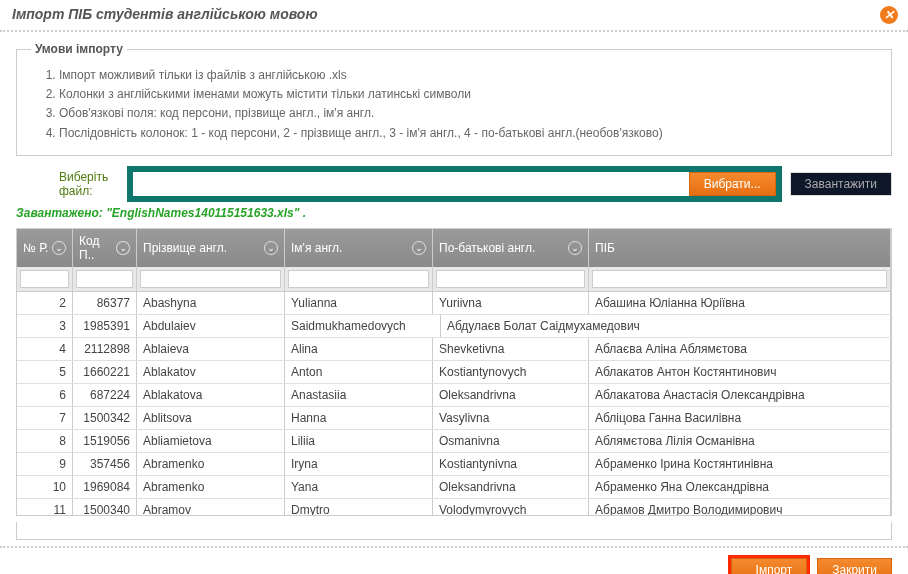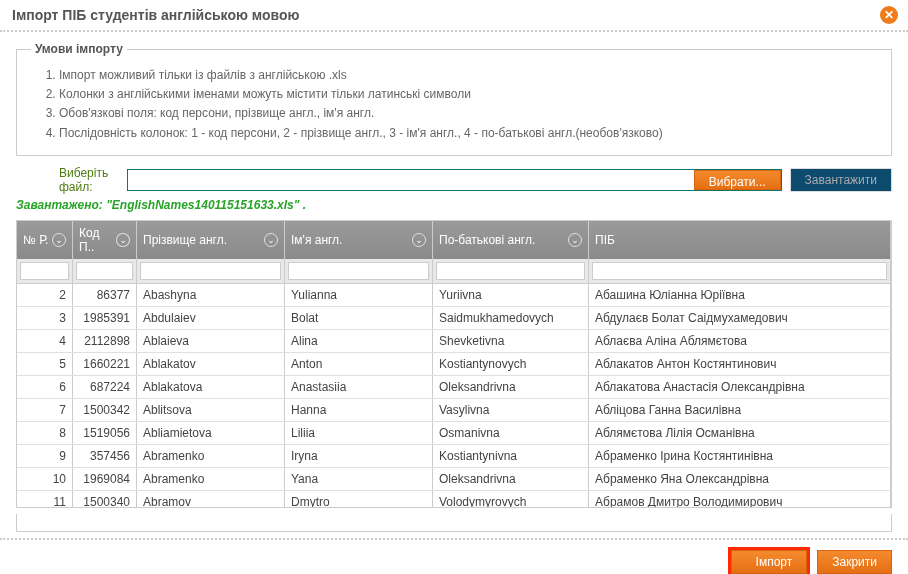--- a/index.html
+++ b/index.html
@@ -9,23 +9,24 @@
   background: #fff;
   color: #444;
 }
 .dialog {
   width: 908px;
   border-bottom: 2px solid #ddd;
 }
 .dialog-header {
   display: flex;
   justify-content: space-between;
-  align-items: center;
+  align-items: flex-start;
   padding: 6px 10px 6px 12px;
   border-bottom: 2px dotted #ccc;
+  font-style: italic;
 }
 .dialog-title {
   font-weight: bold;
   font-size: 14px;
   color: #555;
 }
 .close-btn {
   width: 18px; height: 18px;
   border-radius: 50%;
   background: #f07b1a;
@@ -61,22 +62,22 @@
   margin-bottom: 4px;
 }
 .file-label {
   width: 60px;
   color: #4d7c0f;
   margin-left: 43px;
 }
 .file-input-wrap {
   flex: 1;
   display: flex;
-  border: 1px solid #0f766e;
-  height: 22px;
+  border: 6px solid #0f766e;
+  height: 36px;
 }
 .file-input {
   flex: 1;
   border: none;
   outline: none;
   padding: 0 6px;
   font-size: 12px;
 }
 .btn {
   border: 1px solid #bbb;
@@ -85,21 +86,21 @@
   cursor: pointer;
   background: linear-gradient(#fcfcfc,#ededed);
   color: #555;
 }
 .btn-orange {
   background: linear-gradient(#f58a2e,#e66f12);
   color: #fff;
   border: 1px solid #d86410;
 }
 .btn-disabled {
-  background: #0c4a6e;
+  background: #0f172a;
   color: #aaa;
   border: 1px solid #ddd;
 }
 .loaded-status {
   font-style: italic;
   font-weight: bold;
   color: #28a428;
   margin: 4px 0 8px;
 }
 .table-wrap {
@@ -260,21 +261,20 @@
             <div class="td c-code">86377</div>
             <div class="td c-sur">Abashyna</div>
             <div class="td c-name">Yulianna</div>
             <div class="td c-pat">Yuriivna</div>
             <div class="td c-pib">Абашина Юліанна Юріївна</div>
           </div>
           <div class="data-row">
             <div class="td c-idx">3</div>
             <div class="td c-code">1985391</div>
             <div class="td c-sur">Abdulaiev</div>
-            <div class="td c-name">Bolat</div>
             <div class="td c-pat">Saidmukhamedovych</div>
             <div class="td c-pib">Абдулаєв Болат Саідмухамедович</div>
           </div>
           <div class="data-row">
             <div class="td c-idx">4</div>
             <div class="td c-code">2112898</div>
             <div class="td c-sur">Ablaieva</div>
             <div class="td c-name">Alina</div>
             <div class="td c-pat">Shevketivna</div>
             <div class="td c-pib">Аблаєва Аліна Аблямєтова</div>

